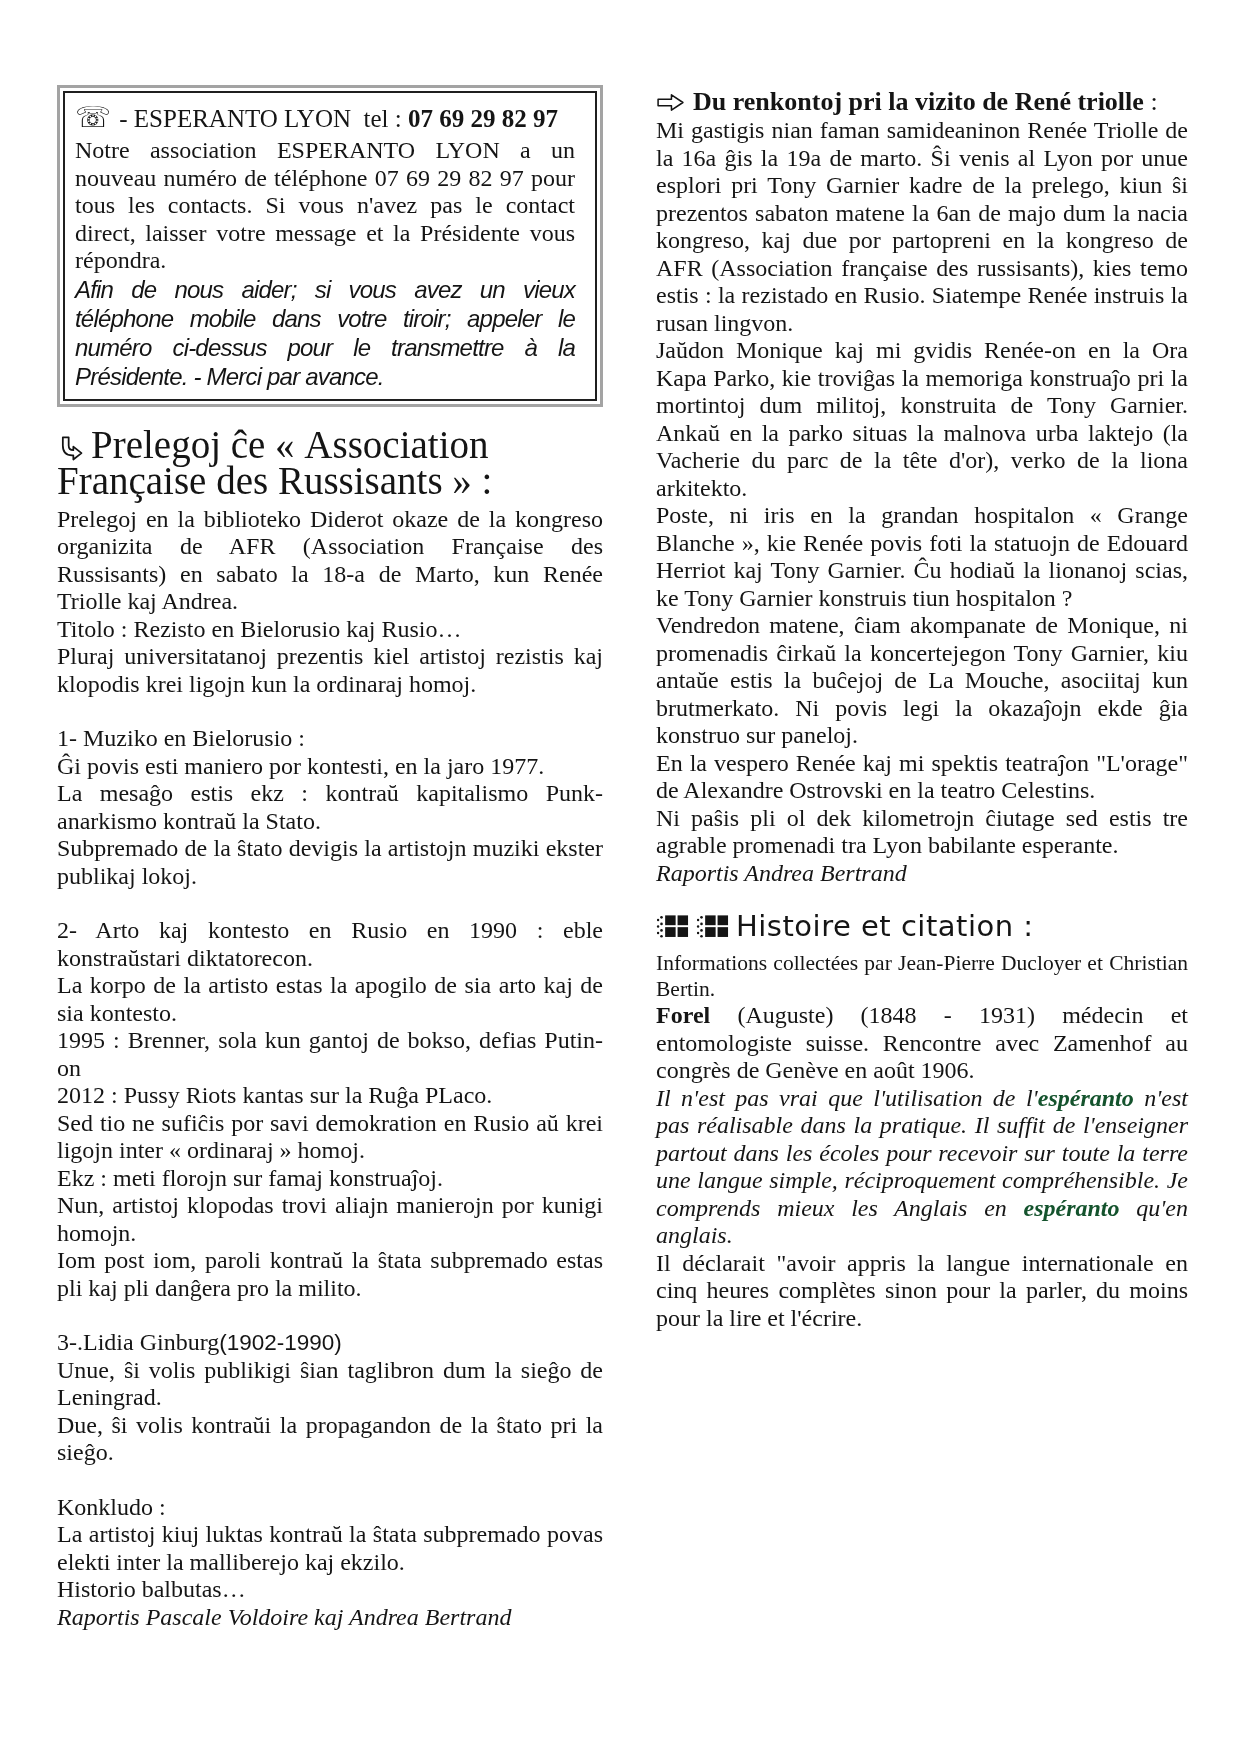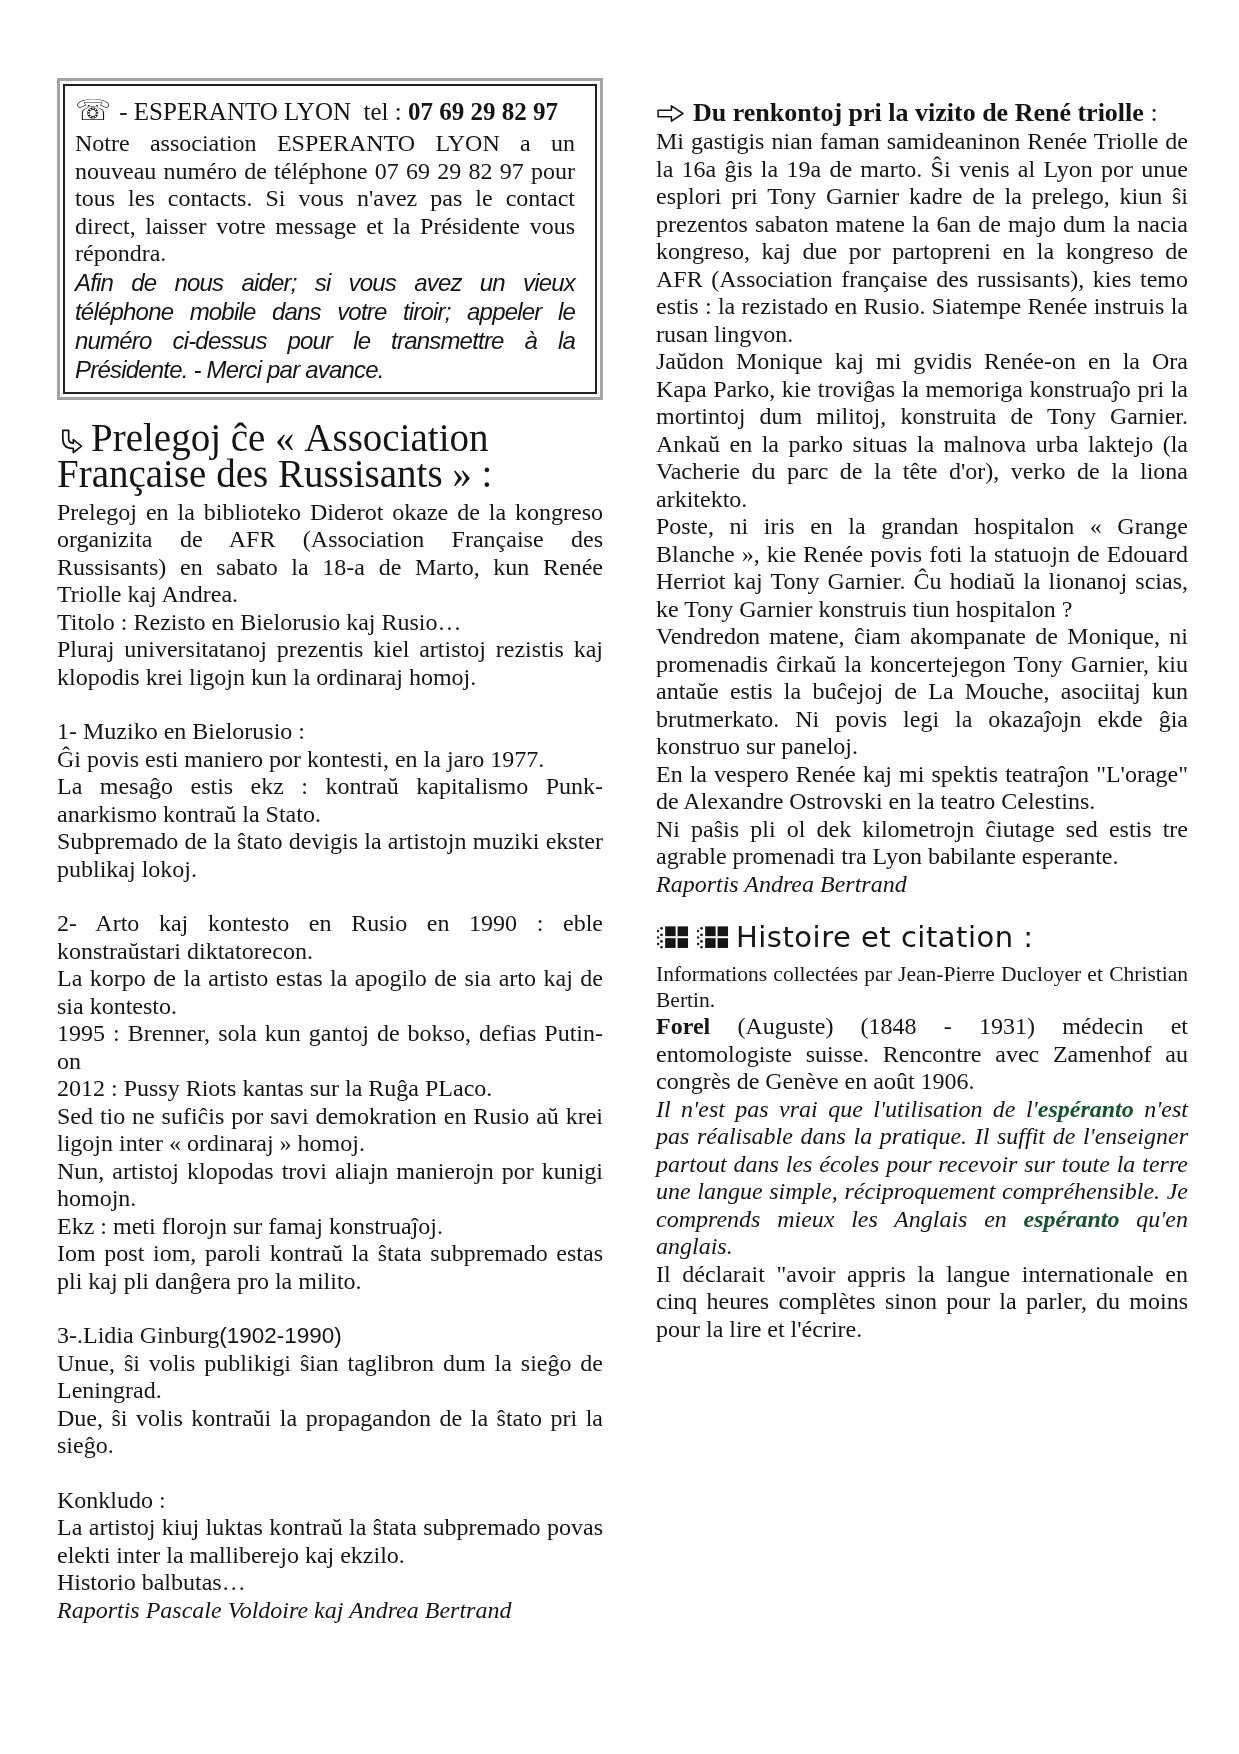--- a/index.html
+++ b/index.html
@@ -6,30 +6,30 @@
   body {
     width:1239px; height:1754px;
     background:#ffffff;
     color:#151515;
     font-family:"Liberation Serif", serif;
     position:relative;
     overflow:hidden;
   }
   .col { position:absolute; }
   .col-left  { left:57px;  top:82px; width:546px; }
-  .col-right { left:656px; top:97px; width:532px; }
+  .col-right { left:656px; top:86px; width:532px; }
 
   p { margin:0; font-size:24px; line-height:27.5px; text-align:justify; }
 
   
   .phone-box {
     border:2px solid #1f1f1f;
     outline:3px solid #a3a3a3;
     outline-offset:3px;
-    margin:2px 6px 26px 6px;
+    margin:9px 6px 26px 6px;
     padding:6px 20px 8px 10px;
   }
   .box-title { text-align:left; font-size:25px; line-height:36px; white-space:nowrap; }
   .uicon { font-family:"DejaVu Sans", sans-serif; font-size:29px; margin-right:8px; }
   .note {
     font-family:"Liberation Sans", sans-serif;
     font-style:italic;
     font-size:24px; line-height:29px;
     letter-spacing:-0.8px;
   }
@@ -79,22 +79,22 @@
   <p>1- Muziko en Bielorusio&nbsp;:</p>
   <p>Ĝi povis esti maniero por kontesti, en la jaro 1977.</p>
   <p>La mesaĝo estis ekz&nbsp;: kontraŭ kapitalismo Punk-anarkismo kontraŭ la Stato.</p>
   <p>Subpremado de la ŝtato devigis la artistojn muziki ekster publikaj lokoj.</p>
   <div class="spacer"></div>
   <p>2- Arto kaj kontesto en Rusio en 1990&nbsp;: eble konstraŭstari diktatorecon.</p>
   <p>La korpo de la artisto estas la apogilo de sia arto kaj de sia kontesto.</p>
   <p>1995&nbsp;: Brenner, sola kun gantoj de bokso, defias Putin-on</p>
   <p>2012&nbsp;: Pussy Riots kantas sur la Ruĝa PLaco.</p>
   <p>Sed tio ne sufiĉis por savi demokration en Rusio aŭ krei ligojn inter «&nbsp;ordinaraj&nbsp;» homoj.</p>
+  <p>Ekz&nbsp;: meti florojn sur famaj konstruaĵoj.</p>
   <p>Nun, artistoj klopodas trovi aliajn manierojn por kunigi homojn.</p>
-  <p>Ekz&nbsp;: meti florojn sur famaj konstruaĵoj.</p>
   <p>Iom post iom, paroli kontraŭ la ŝtata subpremado estas pli kaj pli danĝera pro la milito.</p>
   <div class="spacer"></div>
   <p><span>3-.Lidia Ginburg</span><span class="sans">(1902-1990)</span></p>
   <p>Unue, ŝi volis publikigi ŝian taglibron dum la sieĝo de Leningrad.</p>
   <p>Due, ŝi volis kontraŭi la propagandon de la ŝtato pri la sieĝo.</p>
   <div class="spacer"></div>
   <p>Konkludo&nbsp;:</p>
   <p>La artistoj kiuj luktas kontraŭ la ŝtata subpremado povas elekti inter la malliberejo kaj ekzilo.</p>
   <p>Historio balbutas…</p>
   <p class="byline">Raportis Pascale Voldoire kaj Andrea Bertrand</p>

